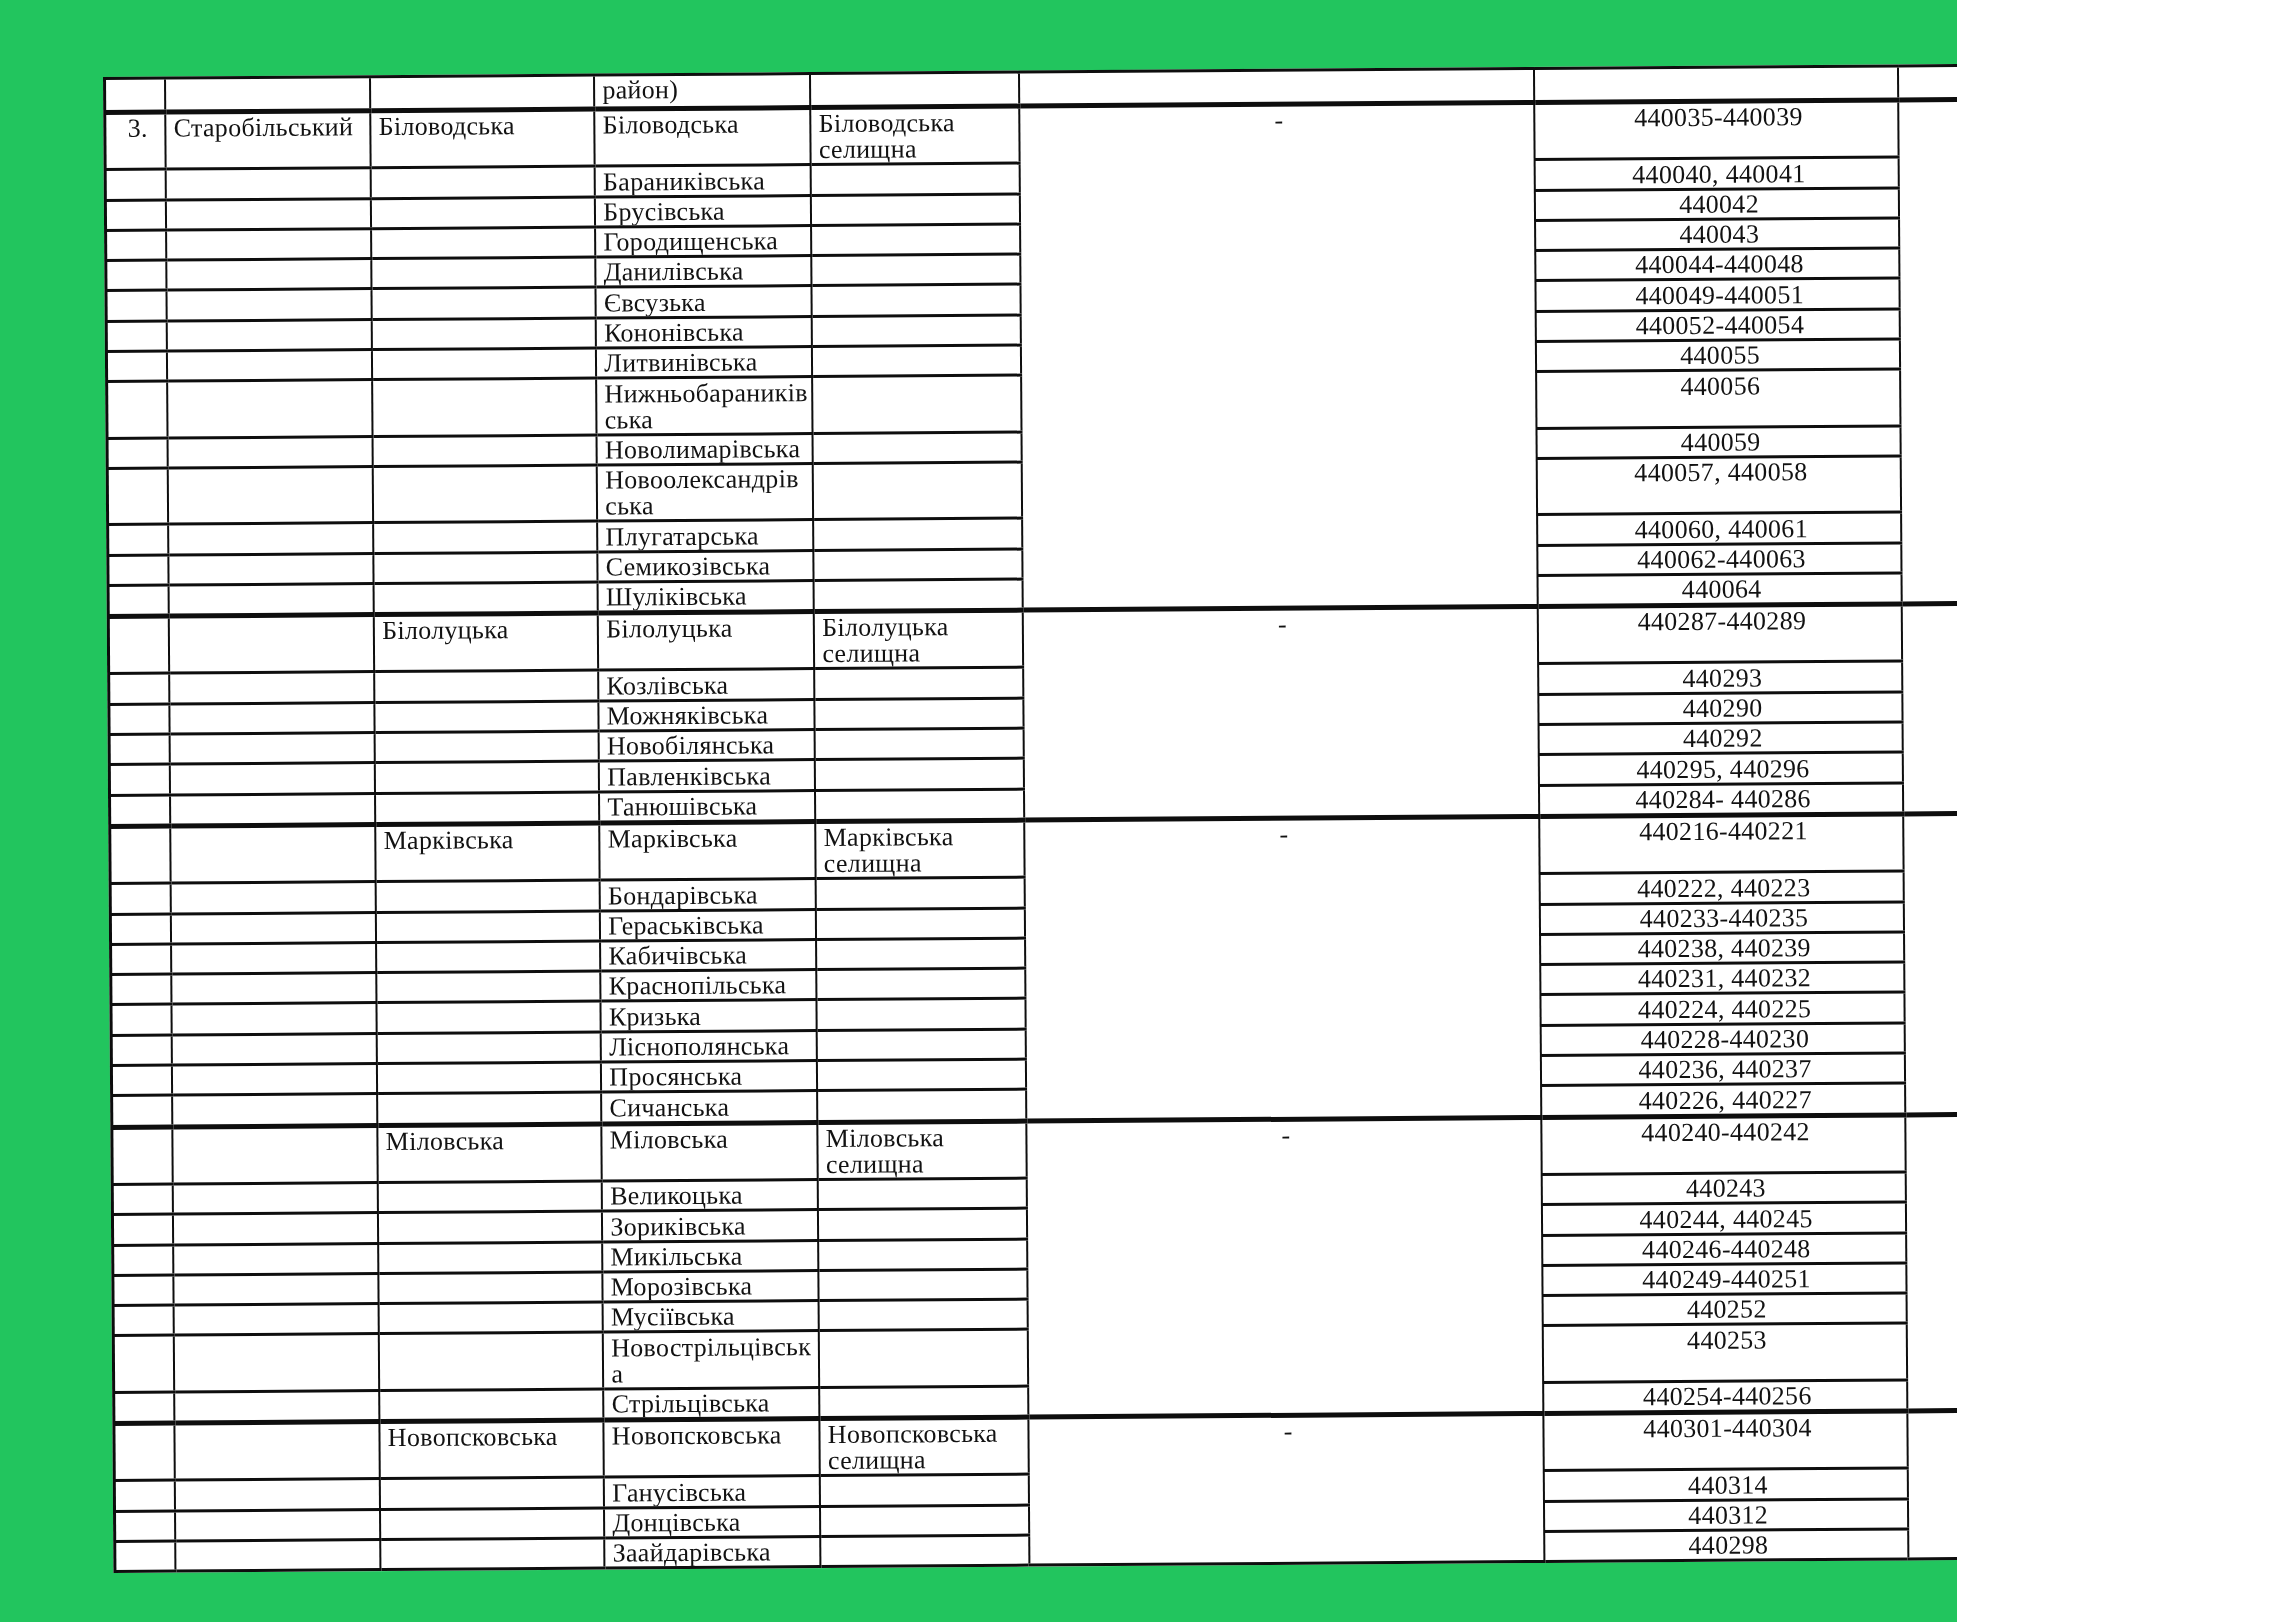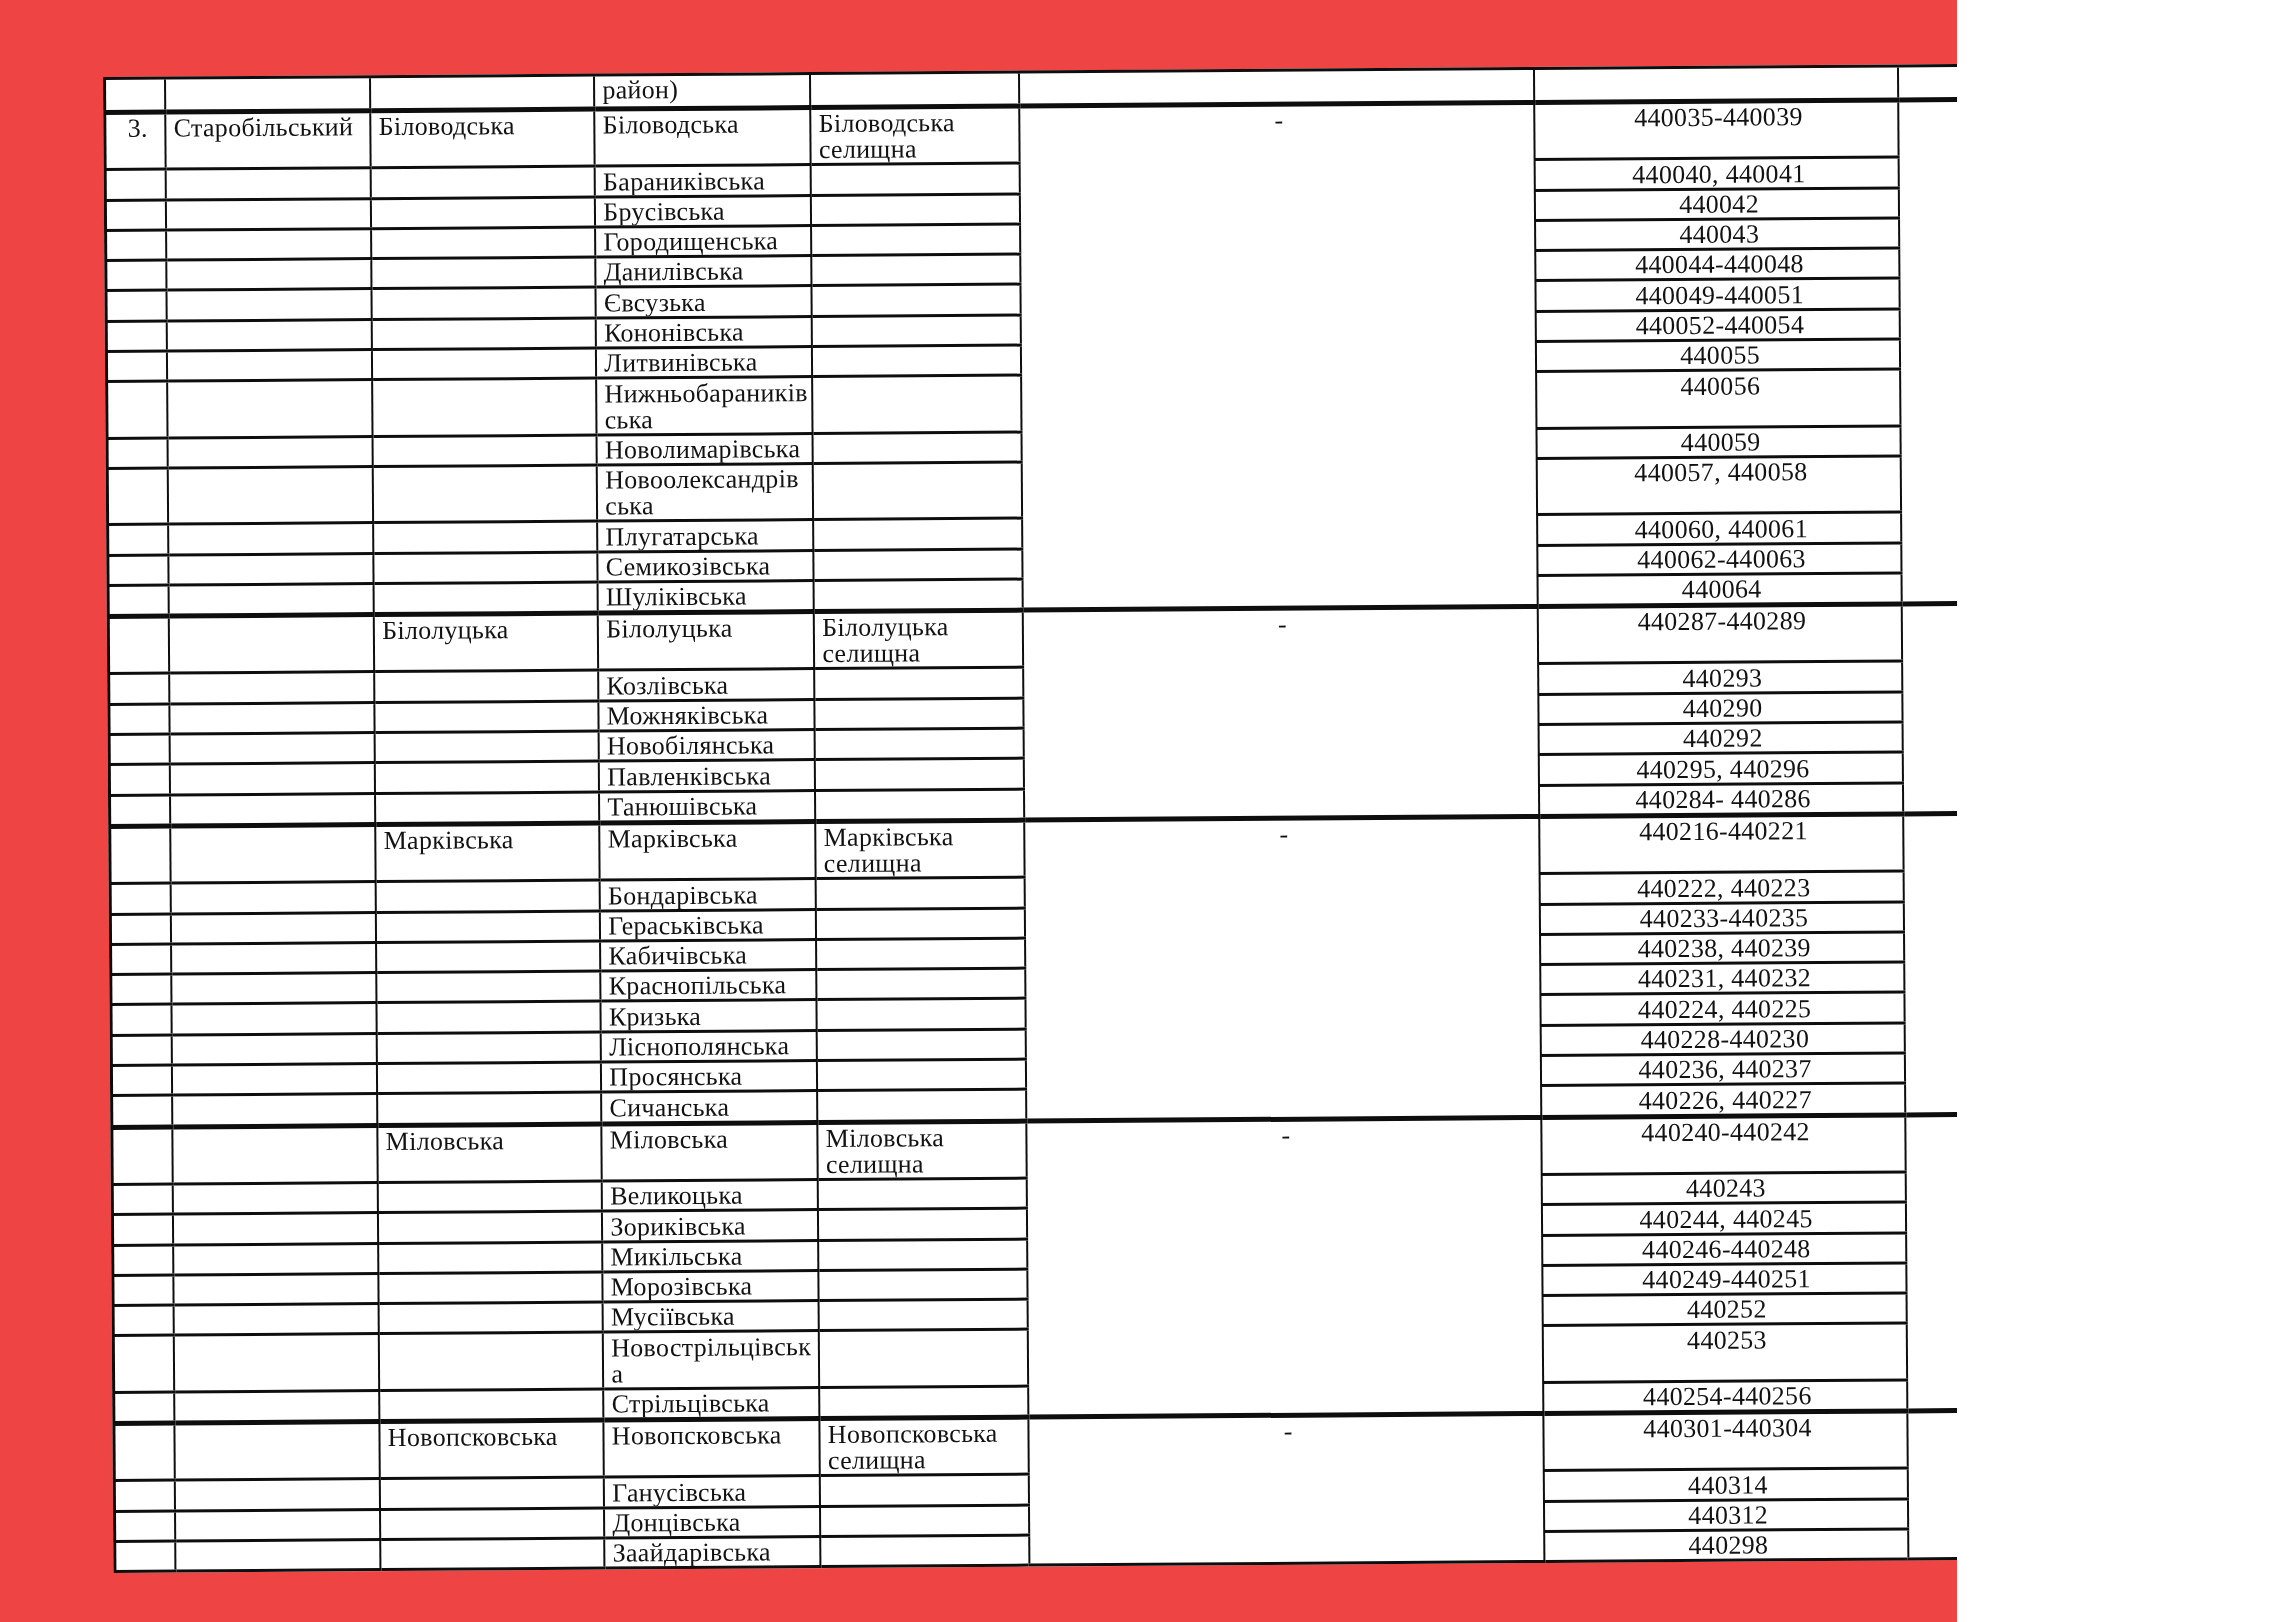--- a/index.html
+++ b/index.html
@@ -1,21 +1,21 @@
 <!DOCTYPE html>
 <html style="font-size:10.5px"><head>
 <meta charset="utf-8">
 <title>Scanned table page</title>
 <style>
   html, body { margin: 0; padding: 0; background: #ffffff; }
   .page {
     position: relative;
     width: 1957px;
     height: 1623px;
-    background: #ef4444;
+    background: #22c55e;
     font-family: "Liberation Serif", serif;
     color: #161616;
     overflow: hidden;
   }
   .table-wrap {
     position: absolute;
     left: 103px;
     top: 77px;
     transform: rotate(-0.4deg);
     transform-origin: 0 0;

